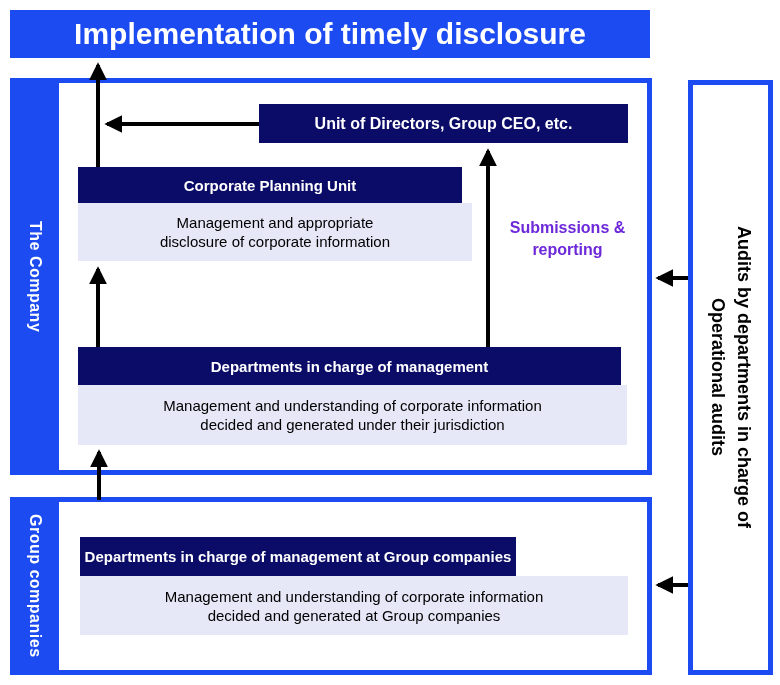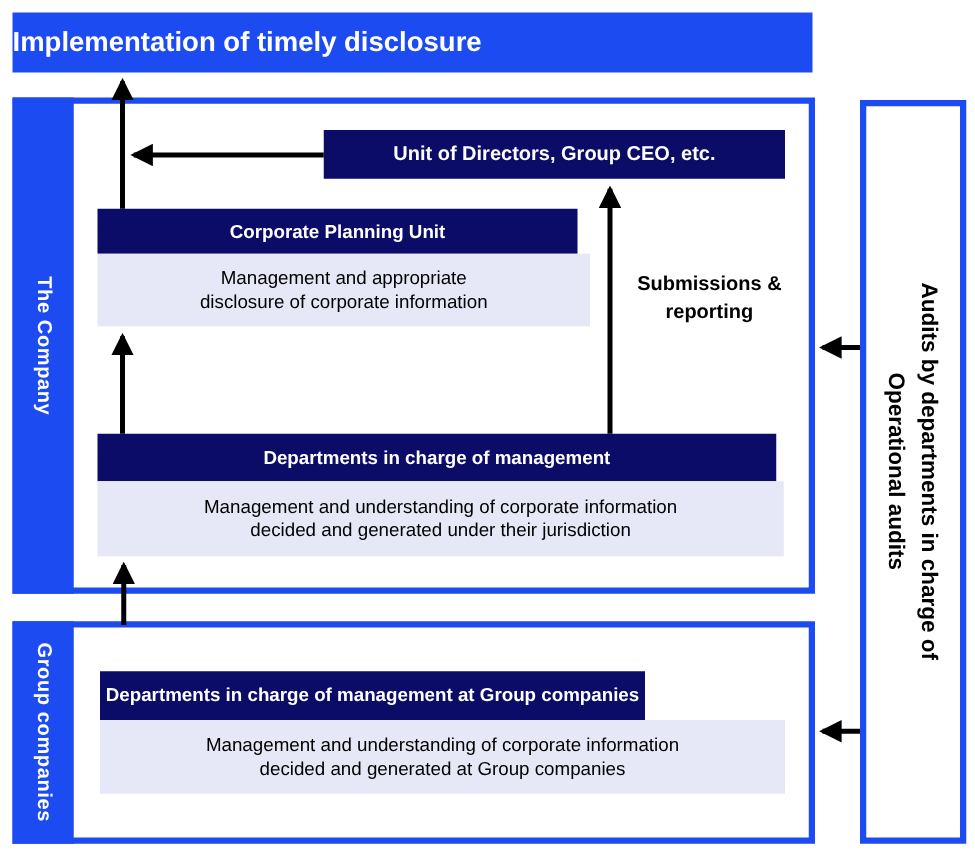--- a/index.html
+++ b/index.html
@@ -16,22 +16,22 @@
   #page {
     position:relative;
     width:780px;
     height:685px;
     background:#ffffff;
     overflow:hidden;
   }
   .banner {
     position:absolute; left:10px; top:10px; width:640px; height:48px;
     background:var(--blue); color:#ffffff;
-    font-weight:bold; font-size:22px;
-    display:flex; align-items:center; 
+    font-weight:bold; font-size:30px;
+    display:flex; align-items:center; justify-content:center;
     z-index:1;
   }
   .frame {
     position:absolute; border:5px solid var(--blue); background:#ffffff; z-index:1;
   }
   .company-frame { left:10px; top:78px; width:642px; height:397px; }
   .group-frame   { left:10px; top:497px; width:642px; height:178px; }
   .audit-frame   {
     left:688px; top:80px; width:85px; height:595px;
     display:flex; align-items:center; justify-content:center;
@@ -66,21 +66,21 @@
     text-align:center; white-space:pre-line; z-index:3;
   }
   .board     { left:259px; top:104px; width:369px; height:39px; font-size:16px; }
   .cpu-head  { left:78px;  top:167px; width:384px; height:36px; }
   .cpu-body  { left:78px;  top:203px; width:394px; height:58px; }
   .dept-head { left:78px;  top:347px; width:543px; height:38px; }
   .dept-body { left:78px;  top:385px; width:549px; height:60px; }
   .gdept-head{ left:80px;  top:537px; width:436px; height:39px; }
   .gdept-body{ left:80px;  top:576px; width:548px; height:59px; }
   .arrow-label {
-    position:absolute; font-weight:bold; font-size:16px; color:#000000;
+    position:absolute; font-weight:bold; font-size:16px; color:#6d28d9;
     text-align:center; white-space:pre-line; line-height:22px; z-index:4;
   }
   .reporting-label   { left:95px;  top:281px; width:215px; }
   .submissions-label { left:490px; top:217px; width:155px; }
   svg.arrows {
     position:absolute; left:0; top:0; z-index:5; pointer-events:none;
   }
   svg.arrows line { stroke:var(--arrow); stroke-width:4; }
   svg.arrows .head { fill:var(--arrow); }
 </style>

